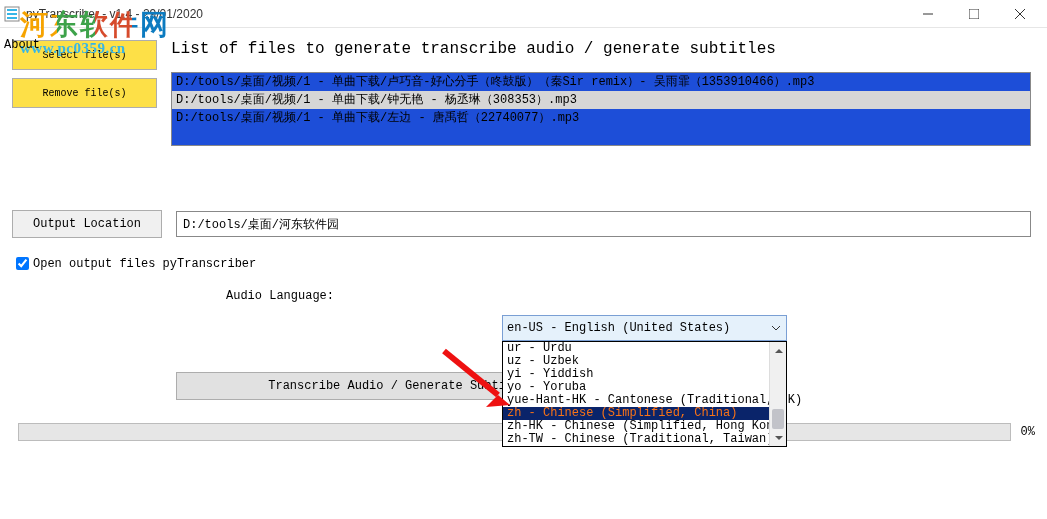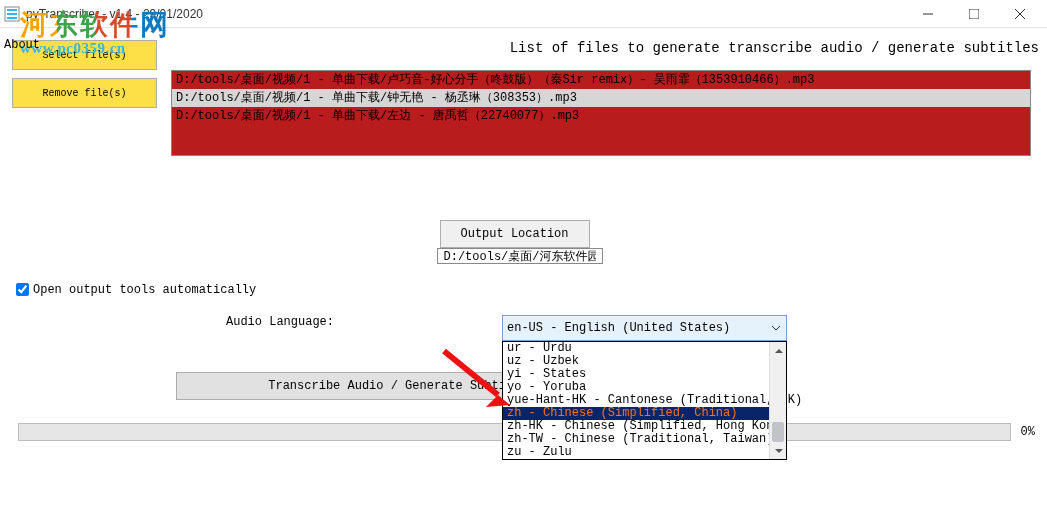--- a/index.html
+++ b/index.html
@@ -61,66 +61,64 @@
     cursor: default;
     user-select: none;
   }
   .file-panel {
     flex: 1;
     margin-top: 2px;
     position: relative;
   }
   .file-caption {
     font-family: "Courier New", monospace;
-    font-size: 14px;
+    font-size: 16px;
     margin-bottom: 12px;
     position: relative;
     top: -2px;
-    text-align: right;
   }
   .file-list {
     border: 1px solid #888;
-    background: #b91c1c;
-    height: 86px;
+    background: #1d4ed8;
+    height: 74px;
     overflow: hidden;
     margin-right: 8px;
   }
   .file-row {
     height: 18px;
     line-height: 18px;
     padding: 0 4px;
     white-space: nowrap;
     font-family: "Microsoft YaHei", "Courier New", monospace;
     font-size: 12px;
   }
   .file-row.selected {
     background: #d6d6d6;
   }
   .output-row {
     display: flex;
     align-items: center;
     margin-top: 64px;
     padding-right: 8px;
-    flex-direction: column;
   }
   .output-label-btn {
     width: 150px;
     height: 28px;
     border: 1px solid #adadad;
     background: #f0f0f0;
     display: flex;
     align-items: center;
     justify-content: center;
     margin: 0 14px 0 4px;
     font-family: "Courier New", monospace;
     font-size: 12px;
   }
   .output-input {
     flex: 1;
-    height: 20px;
+    height: 26px;
     border: 1px solid #888;
     padding: 0 6px;
     font-family: "Microsoft YaHei", "Courier New", monospace;
     font-size: 12px;
   }
   .checkbox-row {
     margin: 16px 0 0 4px;
     display: flex;
     align-items: center;
     font-family: "Courier New", monospace;
@@ -322,21 +320,21 @@
     </div>
   </div>
 
   <div class="output-row">
     <div class="output-label-btn">Output Location</div>
     <input class="output-input" value="D:/tools/桌面/河东软件园" style="">
   </div>
 
   <div class="checkbox-row">
     <input type="checkbox" id="open-out-cb" checked="" style="">
-    <span>Open output tools automatically</span>
+    <span>Open output files pyTranscriber</span>
   </div>
 
   <div class="lang-row">
     <span class="lang-label">Audio Language:</span>
   </div>
 
   <div class="transcribe-btn">Transcribe Audio / Generate Subtitles</div>
 
   <div class="progress-row">
     <div class="progress-bar"></div>
@@ -350,27 +348,26 @@
     <span>en-US - English (United States)</span>
     <span class="chev">
       <svg width="8" height="8">
           <polyline points="0,2 4,6 8,2" fill="none" stroke="#333" stroke-width="1"></polyline>
         </svg>
     </span>
   </div>
   <div class="lang-dropdown" id="lang-dropdown">
     <div class="opt">ur - Urdu</div>
       <div class="opt">uz - Uzbek</div>
-      <div class="opt">yi - States</div>
+      <div class="opt">yi - Yiddish</div>
       <div class="opt">yo - Yoruba</div>
       <div class="opt">yue-Hant-HK - Cantonese (Traditional, HK)</div>
       <div class="opt highlight">zh - Chinese (Simplified, China)</div>
       <div class="opt">zh-HK - Chinese (Simplified, Hong Kong)</div>
       <div class="opt">zh-TW - Chinese (Traditional, Taiwan)</div>
-      <div class="opt">zu - Zulu</div>
       <div class="scroll">
       <div class="tri" style="position:absolute;top:0;">
         <svg width="8" height="8">
             <polygon points="4,2 0,6 8,6" fill="#555"></polygon>
           </svg>
       </div>
       <div class="thumb"></div>
       <div class="tri" style="position:absolute;bottom:0;">
         <svg width="8" height="8">
             <polygon points="0,2 8,2 4,6" fill="#555"></polygon>

